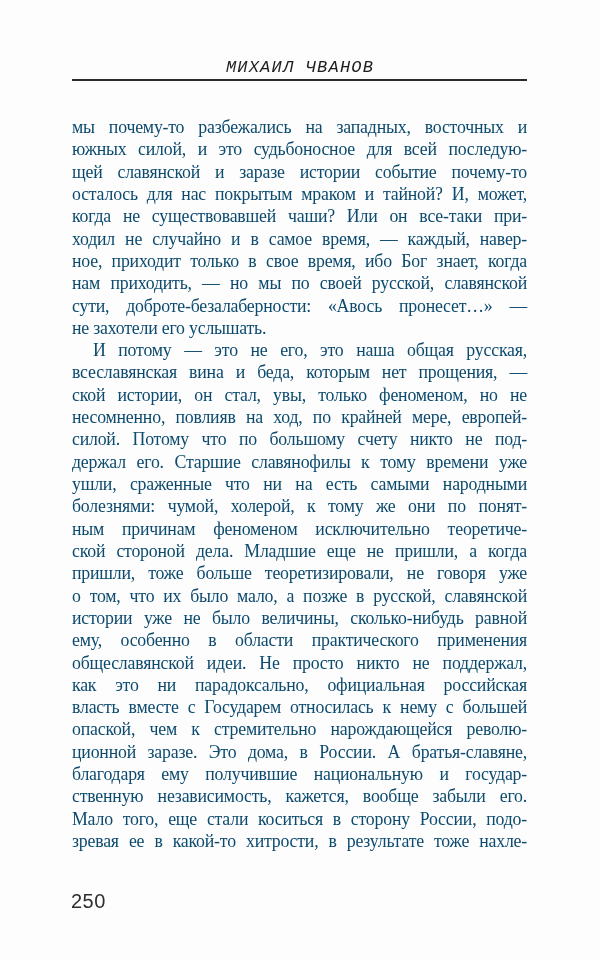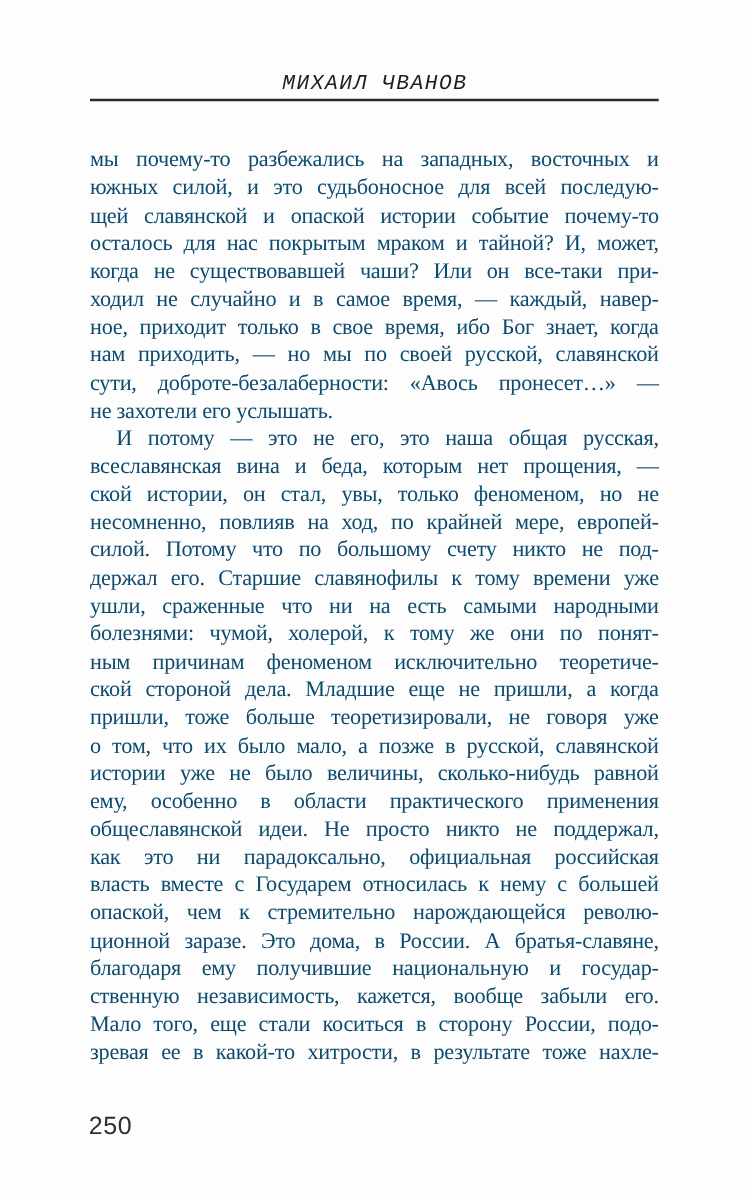--- a/index.html
+++ b/index.html
@@ -73,21 +73,21 @@
 </style>
 </head>
 <body>
 
 <div class="page">
   <div class="running-header">МИХАИЛ ЧВАНОВ</div>
   <div class="header-rule"></div>
   <div class="page-body" id="page-body">
       <div class="line">мы почему-то разбежались на западных, восточных и</div>
       <div class="line">южных силой, и это судьбоносное для всей последую-</div>
-      <div class="line">щей славянской и опаской истории событие почему-то</div>
+      <div class="line">щей славянской и заразе истории событие почему-то</div>
       <div class="line">осталось для нас покрытым мраком и тайной? И, может,</div>
       <div class="line">когда не существовавшей чаши? Или он все-таки при-</div>
       <div class="line">ходил не случайно и в самое время, — каждый, навер-</div>
       <div class="line">ное, приходит только в свое время, ибо Бог знает, когда</div>
       <div class="line">нам приходить, — но мы по своей русской, славянской</div>
       <div class="line">сути, доброте-безалаберности: «Авось пронесет…» —</div>
       <div class="line para-end">не захотели его услышать.</div>
       <div class="line indent">И потому — это не его, это наша общая русская,</div>
       <div class="line">всеславянская вина и беда, которым нет прощения, —</div>
       <div class="line">ской истории, он стал, увы, только феноменом, но не</div>

